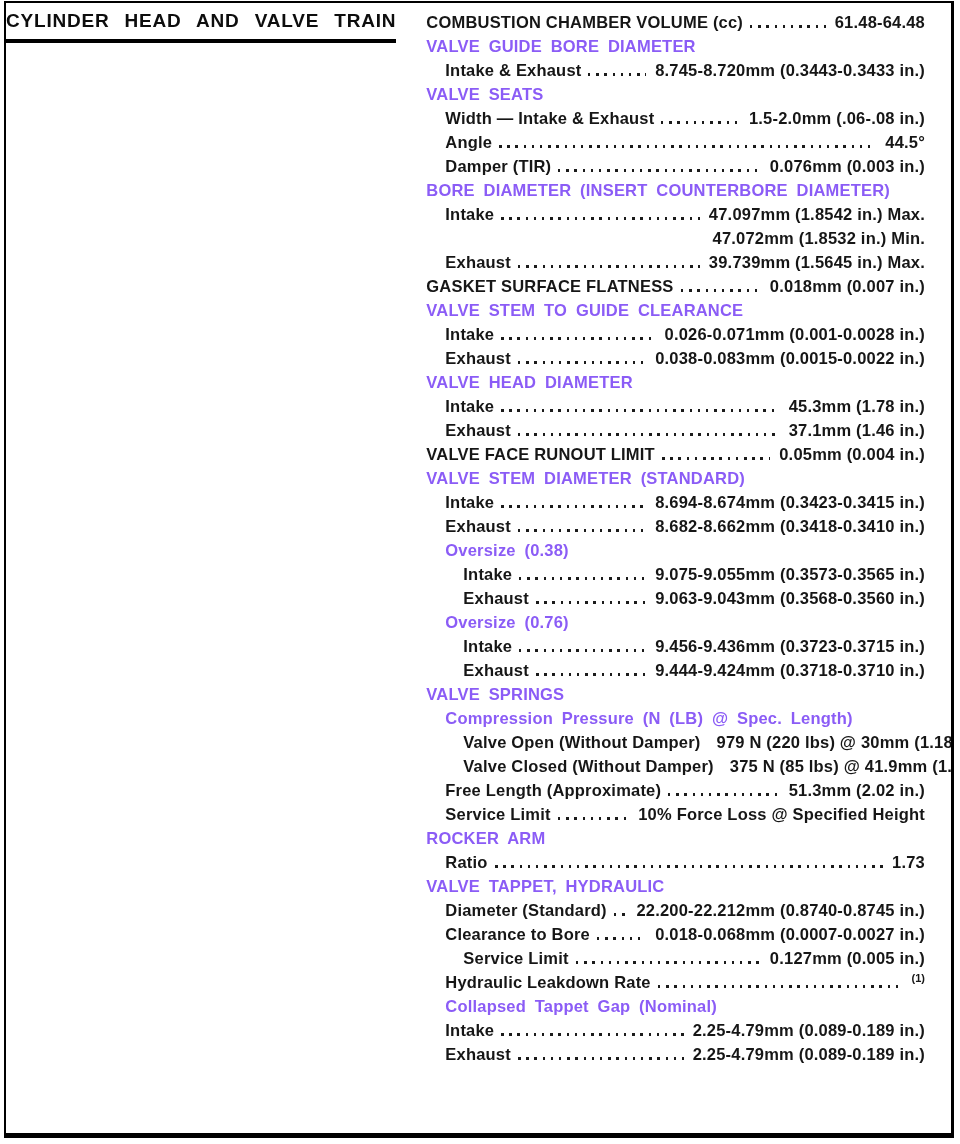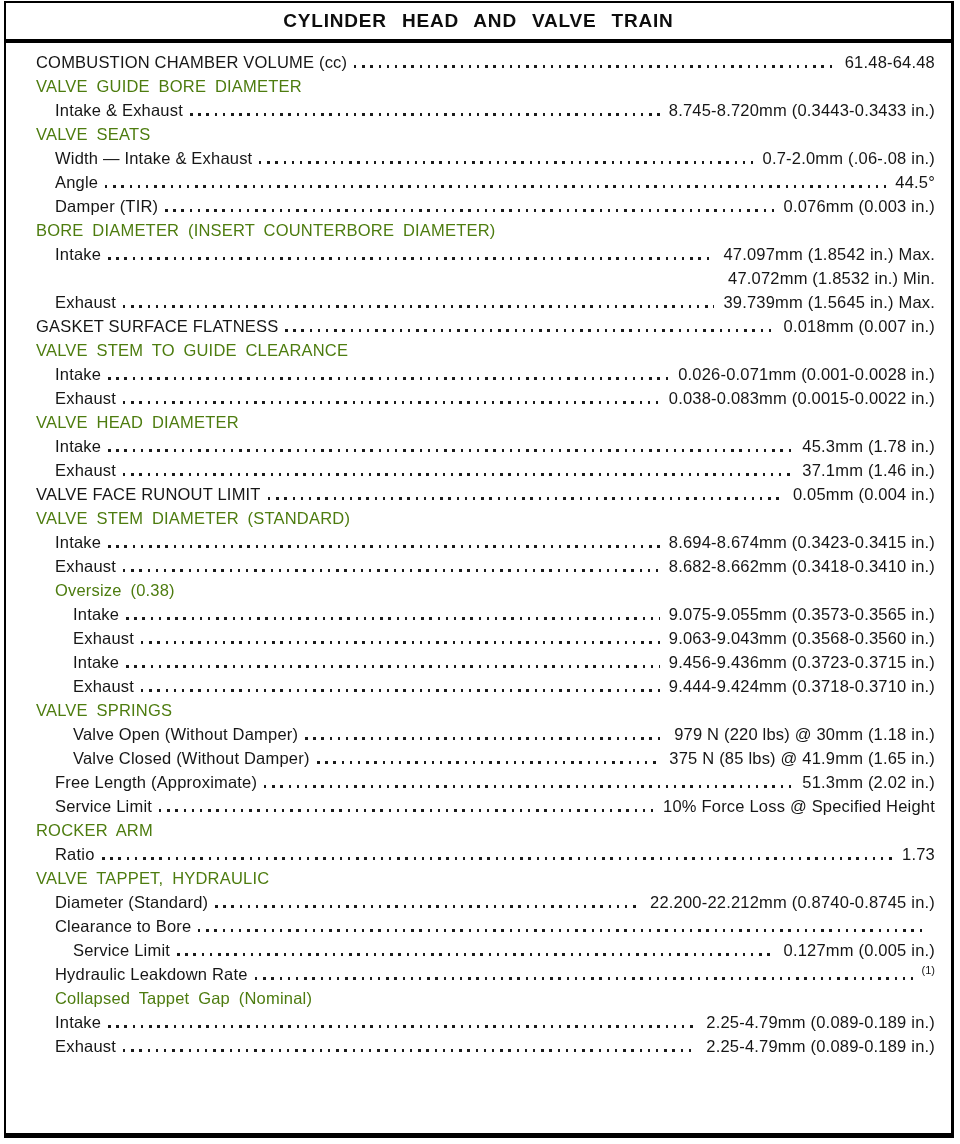--- a/index.html
+++ b/index.html
@@ -18,55 +18,56 @@
   .frame {
     position: absolute;
     top: 1px;
     left: 4px;
     right: 6px;
     bottom: 6px;
     border: 2px solid #000;
     border-right-width: 3px;
     border-bottom-width: 5px;
     display: flex;
-    flex-direction: column;
+    flex-direction: row;
     background: #fff;
   }
   .title-bar {
     height: 36px;
     border-bottom: 4px solid #000;
     display: flex;
     align-items: center;
     justify-content: center;
     flex: 0 0 auto;
   }
   .page-title {
     font-size: 19px;
     font-weight: bold;
     letter-spacing: 0.8px;
     word-spacing: 9px;
     color: #0d0d0d;
   }
   .content {
     flex: 1 1 auto;
-    padding: 5px 16px 0 30px;
+    padding: 5px 26px 0 30px;
     overflow: hidden;
+    font-weight: bold;
   }
   .row {
     display: flex;
     align-items: flex-end;
     height: 24px;
     font-size: 16.5px;
     white-space: nowrap;
     letter-spacing: 0.2px;
   }
   .row .label { flex: 0 0 auto; }
   .row.header-row .label {
     word-spacing: 4px;
-    color: #4d7c0f;
+    color: #8b5cf6;
   }
   .row .leader {
     flex: 1 1 auto;
     height: 2.8px;
     margin: 0 9px 4px 7px;
     background: repeating-linear-gradient(to right, #1b1b1b 0 2.5px, transparent 2.5px 8.2px);
   }
   .row .leader.blank { background: none; }
   .row .value {
     flex: 0 0 auto;
@@ -102,21 +103,21 @@
         <span class="label">Intake &amp; Exhaust</span>
         <span class="leader"></span>
         <span class="value">8.745-8.720mm (0.3443-0.3433 in.)</span>
       </div>
       <div class="row indent-0 header-row">
         <span class="label">VALVE SEATS</span>
       </div>
       <div class="row indent-1">
         <span class="label">Width — Intake &amp; Exhaust</span>
         <span class="leader"></span>
-        <span class="value">0.7-2.0mm (.06-.08 in.)</span>
+        <span class="value">1.5-2.0mm (.06-.08 in.)</span>
       </div>
       <div class="row indent-1">
         <span class="label">Angle</span>
         <span class="leader"></span>
         <span class="value">44.5°</span>
       </div>
       <div class="row indent-1">
         <span class="label">Damper (TIR)</span>
         <span class="leader"></span>
         <span class="value">0.076mm (0.003 in.)</span>
@@ -194,33 +195,39 @@
       <div class="row indent-2">
         <span class="label">Intake</span>
         <span class="leader"></span>
         <span class="value">9.075-9.055mm (0.3573-0.3565 in.)</span>
       </div>
       <div class="row indent-2">
         <span class="label">Exhaust</span>
         <span class="leader"></span>
         <span class="value">9.063-9.043mm (0.3568-0.3560 in.)</span>
       </div>
+      <div class="row indent-1 header-row">
+        <span class="label">Oversize (0.76)</span>
+      </div>
       <div class="row indent-2">
         <span class="label">Intake</span>
         <span class="leader"></span>
         <span class="value">9.456-9.436mm (0.3723-0.3715 in.)</span>
       </div>
       <div class="row indent-2">
         <span class="label">Exhaust</span>
         <span class="leader"></span>
         <span class="value">9.444-9.424mm (0.3718-0.3710 in.)</span>
       </div>
       <div class="row indent-0 header-row">
         <span class="label">VALVE SPRINGS</span>
       </div>
+      <div class="row indent-1 header-row">
+        <span class="label">Compression Pressure (N (LB) @ Spec. Length)</span>
+      </div>
       <div class="row indent-2">
         <span class="label">Valve Open (Without Damper)</span>
         <span class="leader"></span>
         <span class="value">979 N (220 lbs) @ 30mm (1.18 in.)</span>
       </div>
       <div class="row indent-2">
         <span class="label">Valve Closed (Without Damper)</span>
         <span class="leader"></span>
         <span class="value">375 N (85 lbs) @ 41.9mm (1.65 in.)</span>
       </div>
@@ -246,20 +253,21 @@
         <span class="label">VALVE TAPPET, HYDRAULIC</span>
       </div>
       <div class="row indent-1">
         <span class="label">Diameter (Standard)</span>
         <span class="leader"></span>
         <span class="value">22.200-22.212mm (0.8740-0.8745 in.)</span>
       </div>
       <div class="row indent-1">
         <span class="label">Clearance to Bore</span>
         <span class="leader"></span>
+        <span class="value">0.018-0.068mm (0.0007-0.0027 in.)</span>
       </div>
       <div class="row indent-2">
         <span class="label">Service Limit</span>
         <span class="leader"></span>
         <span class="value">0.127mm (0.005 in.)</span>
       </div>
       <div class="row indent-1 sup-row">
         <span class="label">Hydraulic Leakdown Rate</span>
         <span class="leader"></span>
         <span class="value">(1)</span>

